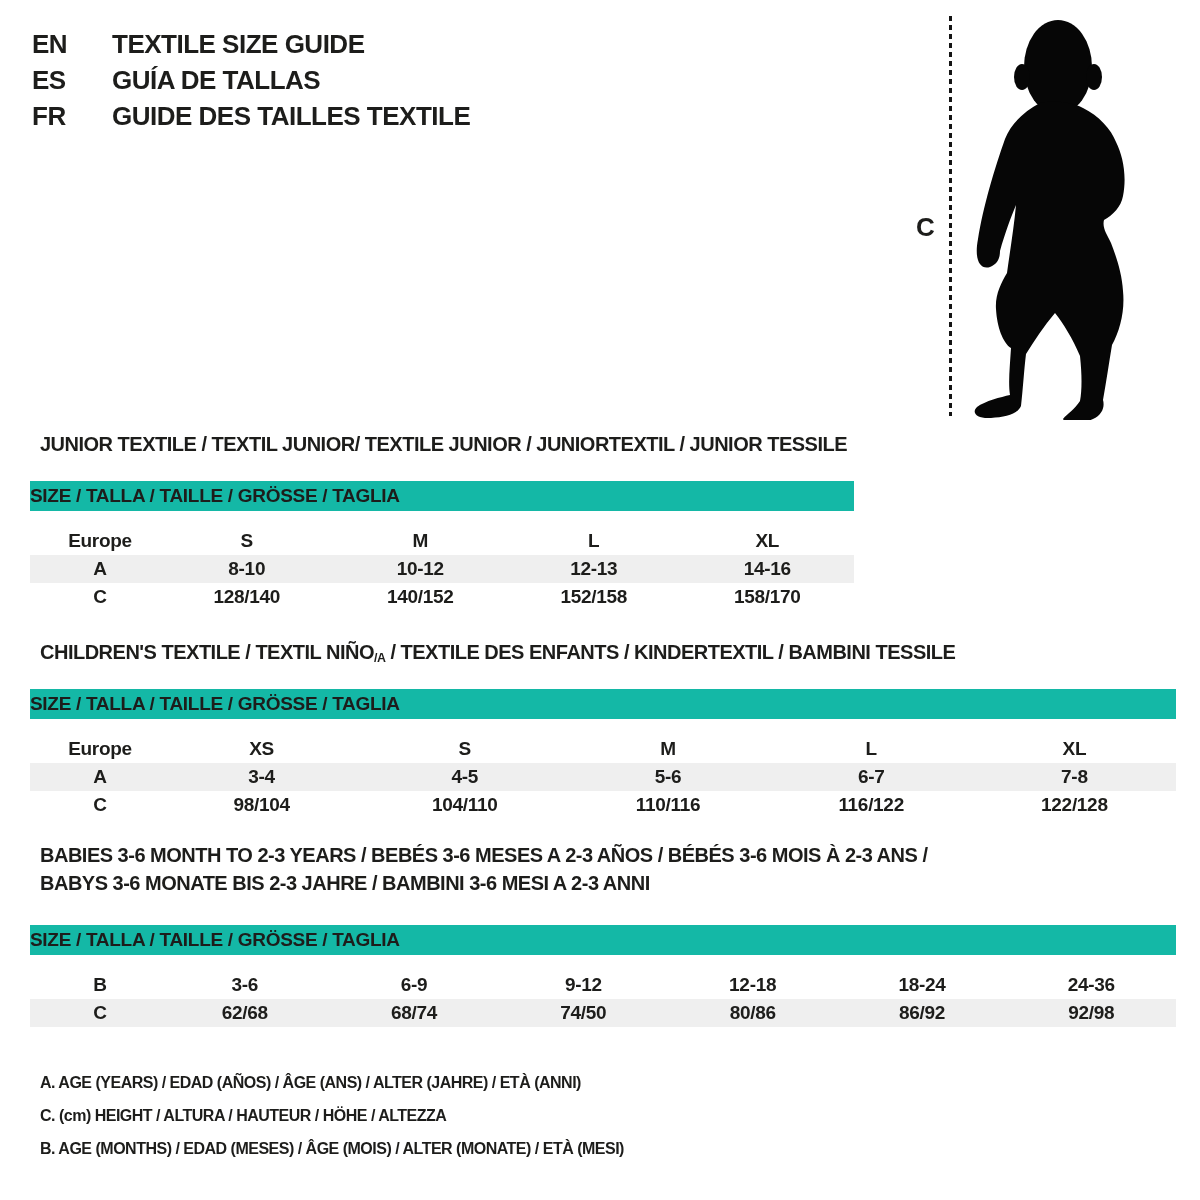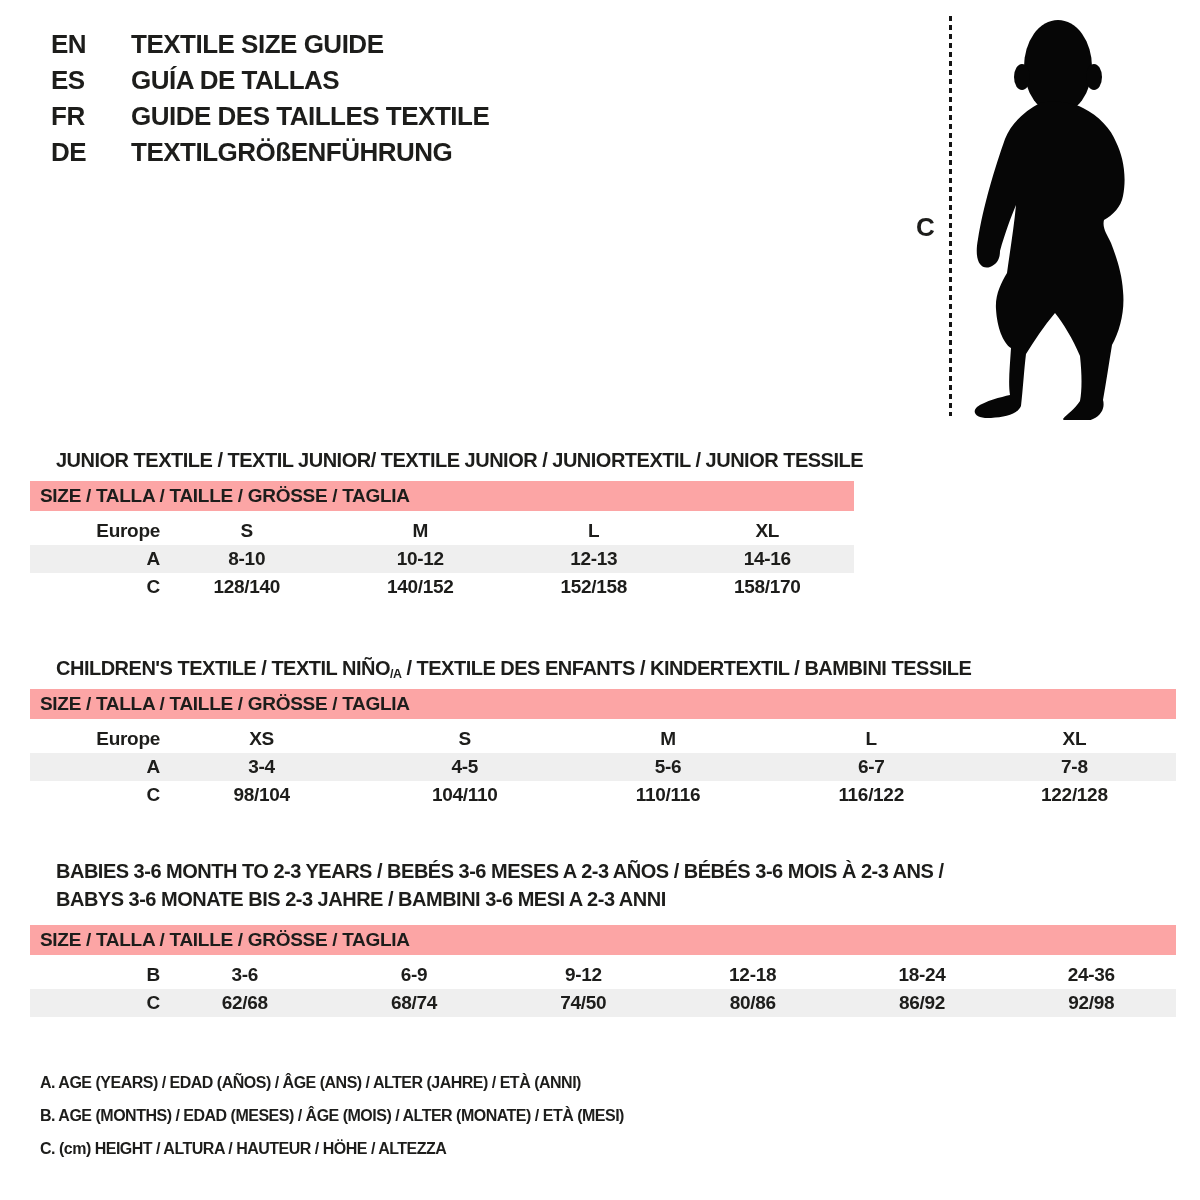--- a/index.html
+++ b/index.html
@@ -14,21 +14,21 @@
     background: #ffffff;
     color: #1d1d1b;
     font-family: "Liberation Sans", "DejaVu Sans", sans-serif;
     font-weight: 700;
     overflow: hidden;
   }
 
   
   .lang-list {
     position: absolute;
-    left: 51px;
+    left: 32px;
     top: 26px;
   }
   .lang-row {
     display: flex;
     line-height: 36px;
     font-size: 26px;
     letter-spacing: -0.5px;
     white-space: nowrap;
   }
   .lang-code { width: 80px; flex: 0 0 80px; }
@@ -58,21 +58,21 @@
   .silhouette {
     position: absolute;
     left: 65px;
     top: 15px;
     width: 175px;
     height: 405px;
   }
   .section-heading {
     position: absolute;
     left: 40px;
-    margin: 16px;
+    margin: 0;
     font-size: 20px;
     letter-spacing: -0.5px;
     white-space: nowrap;
     font-weight: 700;
   }
   .section-heading .sub {
     font-size: 0.62em;
     vertical-align: -0.28em;
   }
   .heading-junior   { top: 433px; }
@@ -80,44 +80,43 @@
   .heading-babies   { top: 841px; line-height: 28px; }
 
   .table-wrap { position: absolute; left: 30px; }
   .wrap-junior   { top: 481px; width: 824px; }
   .wrap-children { top: 689px; width: 1146px; }
   .wrap-babies   { top: 925px; width: 1146px; }
 
   .size-bar {
     height: 30px;
     line-height: 30px;
-    background: #fca5a5;
-    padding-left: 10px;
+    background: #14b8a6;
     font-size: 19px;
     letter-spacing: -0.3px;
     box-sizing: border-box;
-    margin-bottom: 6px;
+    margin-bottom: 16px;
   }
   table.size-table {
     width: 100%;
     border-collapse: collapse;
     table-layout: fixed;
     font-size: 19px;
     letter-spacing: -0.3px;
     font-weight: 700;
   }
   table.size-table col.c-label { width: 130px; }
   table.size-table td {
     height: 28px;
     padding: 0;
     text-align: center;
     vertical-align: middle;
   }
   table.size-table td.label {
-    text-align: right;
+    text-align: center;
     padding-left: 10px;
   }
   tr.alt { background: #efefef; }
 
   
   .legend {
     position: absolute;
     left: 40px;
     top: 1066px;
   }
@@ -138,24 +137,20 @@
       <span class="lang-code">EN</span>
       <span class="lang-title">TEXTILE SIZE GUIDE</span>
     </div>
     <div class="lang-row">
       <span class="lang-code">ES</span>
       <span class="lang-title">GUÍA DE TALLAS</span>
     </div>
     <div class="lang-row">
       <span class="lang-code">FR</span>
       <span class="lang-title">GUIDE DES TAILLES TEXTILE</span>
-    </div>
-    <div class="lang-row">
-      <span class="lang-code">DE</span>
-      <span class="lang-title">TEXTILGRÖßENFÜHRUNG</span>
     </div>
   </div>
 
   <div class="figure">
     <span class="figure-label">C</span>
     <div class="dashed-line"></div>
     <svg class="silhouette" viewBox="0 0 175 405" xmlns="http://www.w3.org/2000/svg" aria-hidden="true">
       <g fill="#060606">
         <ellipse cx="93" cy="52" rx="34" ry="47"></ellipse>
         <ellipse cx="57" cy="62" rx="8" ry="13"></ellipse>
@@ -301,17 +296,17 @@
           <td>80/86</td>
           <td>86/92</td>
           <td>92/98</td>
         </tr>
       </tbody>
     </table>
   </div>
 
   <div class="legend">
     <div class="legend-line">A. AGE (YEARS) / EDAD (AÑOS) / ÂGE (ANS) / ALTER (JAHRE) / ETÀ (ANNI)</div>
+    <div class="legend-line">C. (cm) HEIGHT / ALTURA / HAUTEUR / HÖHE / ALTEZZA</div>
     <div class="legend-line">B. AGE (MONTHS) / EDAD (MESES) / ÂGE (MOIS) / ALTER (MONATE) / ETÀ (MESI)</div>
-    <div class="legend-line">C. (cm) HEIGHT / ALTURA / HAUTEUR / HÖHE / ALTEZZA</div>
   </div>
 
 </div>
 
 </body></html>

